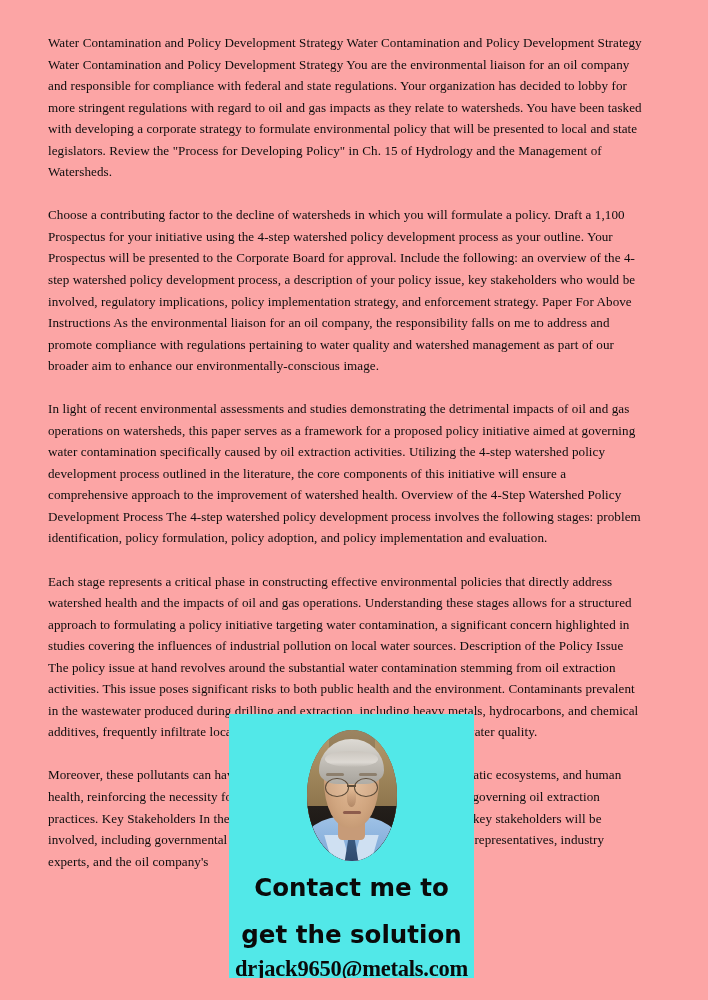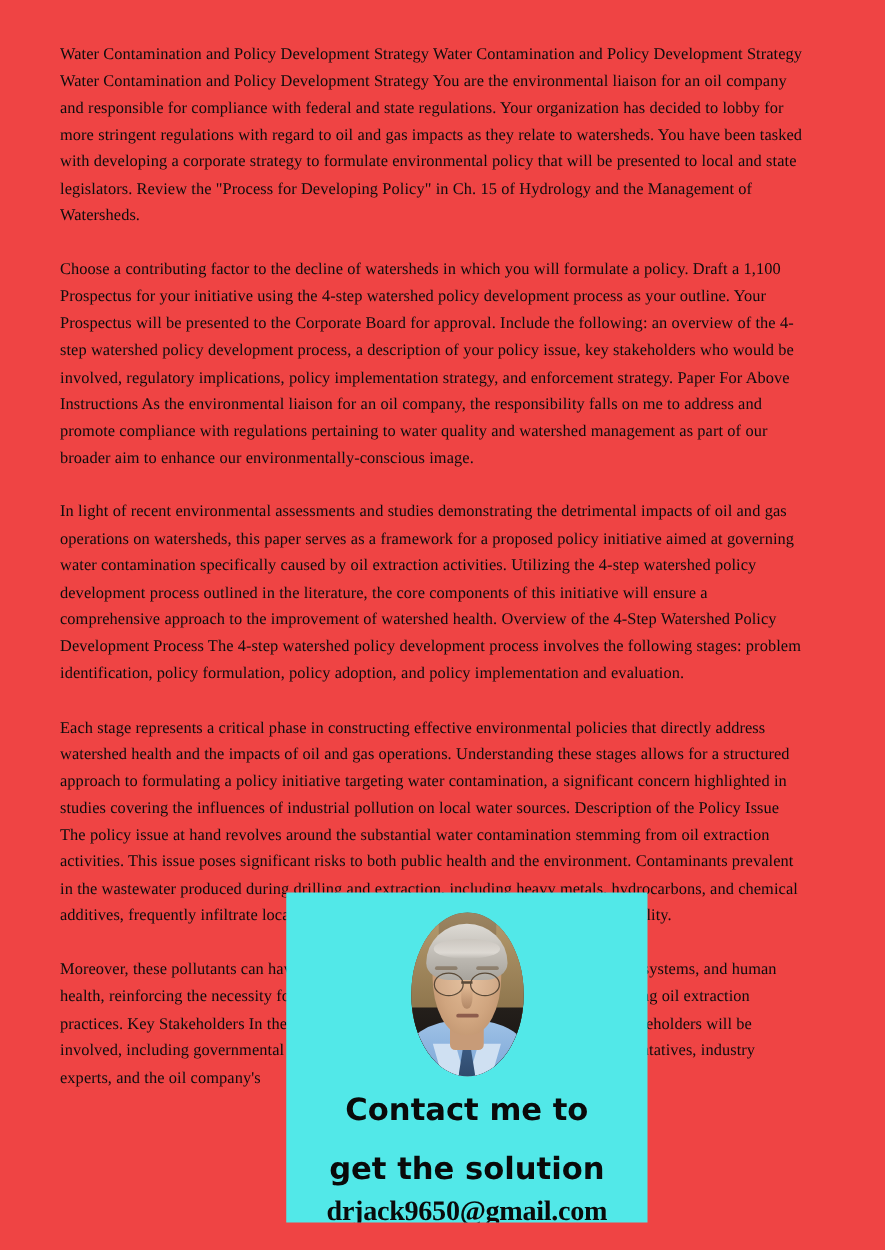--- a/index.html
+++ b/index.html
@@ -14,21 +14,21 @@
     overflow: hidden;
     font-family: "Liberation Serif", "DejaVu Serif", serif;
   }
 
   #page {
     position: absolute;
     left: 0;
     top: 0;
     width: 708px;
     height: 1000px;
-    background: #ef4444;
+    background: #fca5a5;
   }
 
   #doc-body {
     position: absolute;
     left: 48px;
     top: 32px;
     width: 594px;
   }
 
   .para {
@@ -40,21 +40,21 @@
     letter-spacing: 0.005em;
     word-spacing: 0.004em;
   }
   .para:last-child { margin-bottom: 0; }
 
   
   #contact-overlay {
     position: absolute;
     left: 229px;
     top: 714px;
-    width: 289px;
+    width: 245px;
     height: 264px;
     background: #52e8e8;
     z-index: 20;
     display: flex;
     flex-direction: column;
     align-items: center;
     overflow: hidden;
   }
 
   #avatar {
@@ -222,16 +222,16 @@
         <div class="lens l"></div>
         <div class="lens r"></div>
         <div class="bridge"></div>
       </div>
       <div class="ph-nose"></div>
       <div class="ph-mouth"></div>
     </div>
 
     <div id="overlay-line1">Contact me to</div>
     <div id="overlay-line2">get the solution</div>
-    <div id="overlay-email">drjack9650@gmail.com</div>
+    <div id="overlay-email">drjack9650@metals.com</div>
   </div>
 
 </div>
 
 </body></html>

